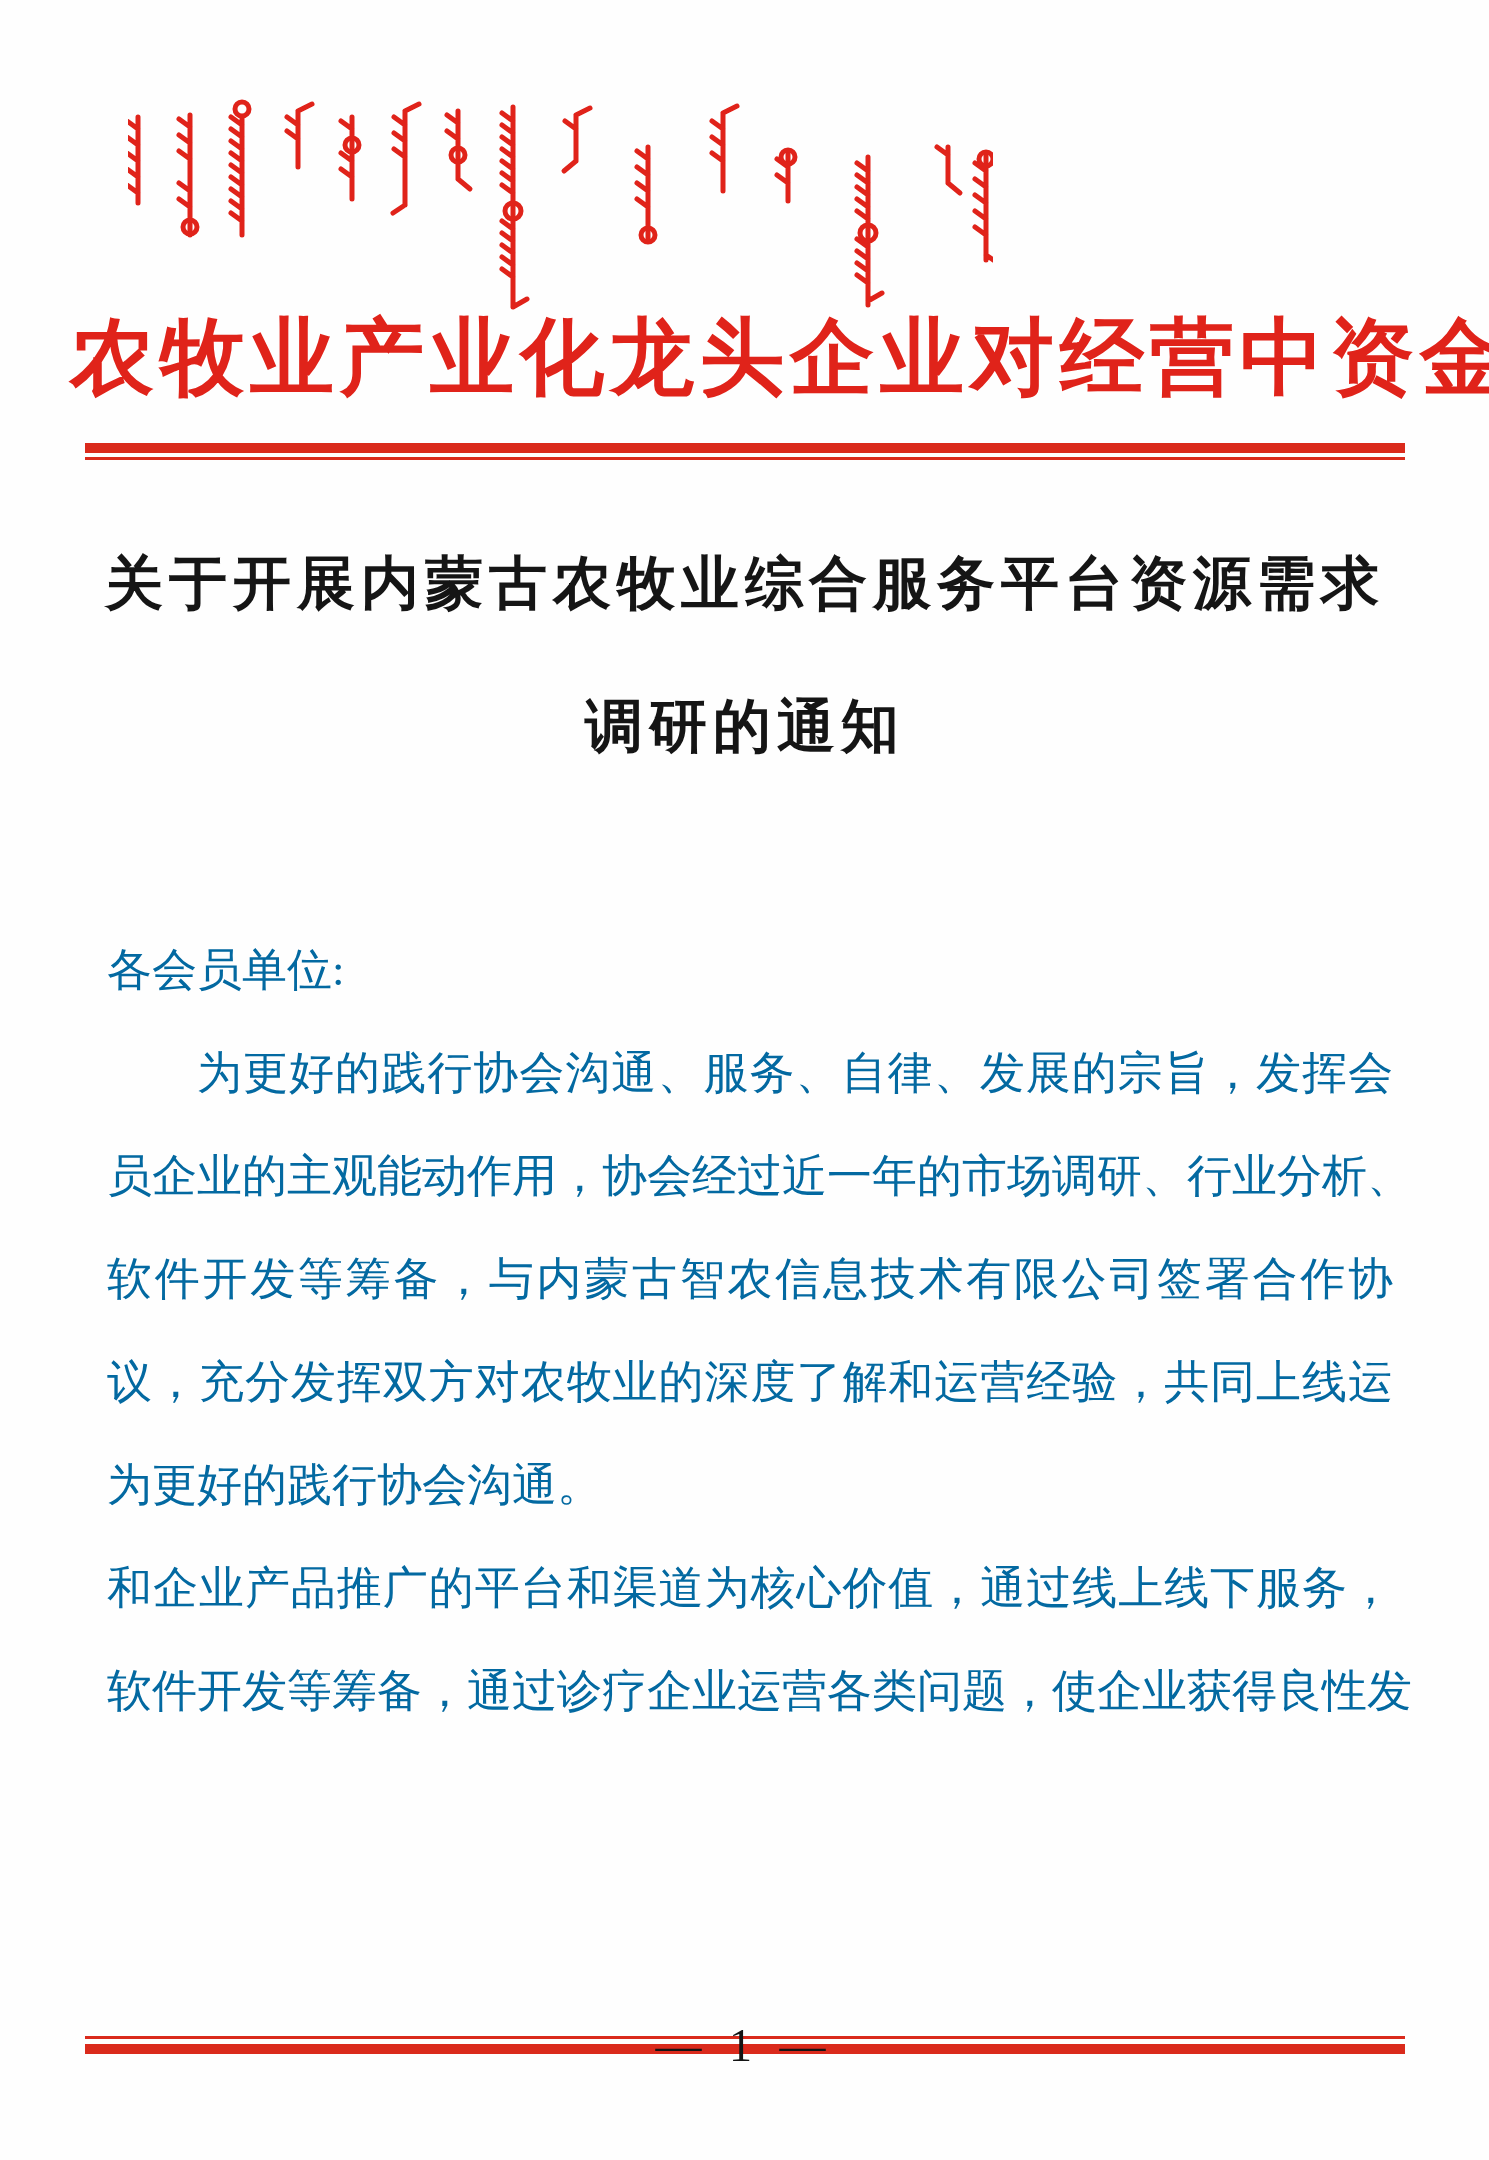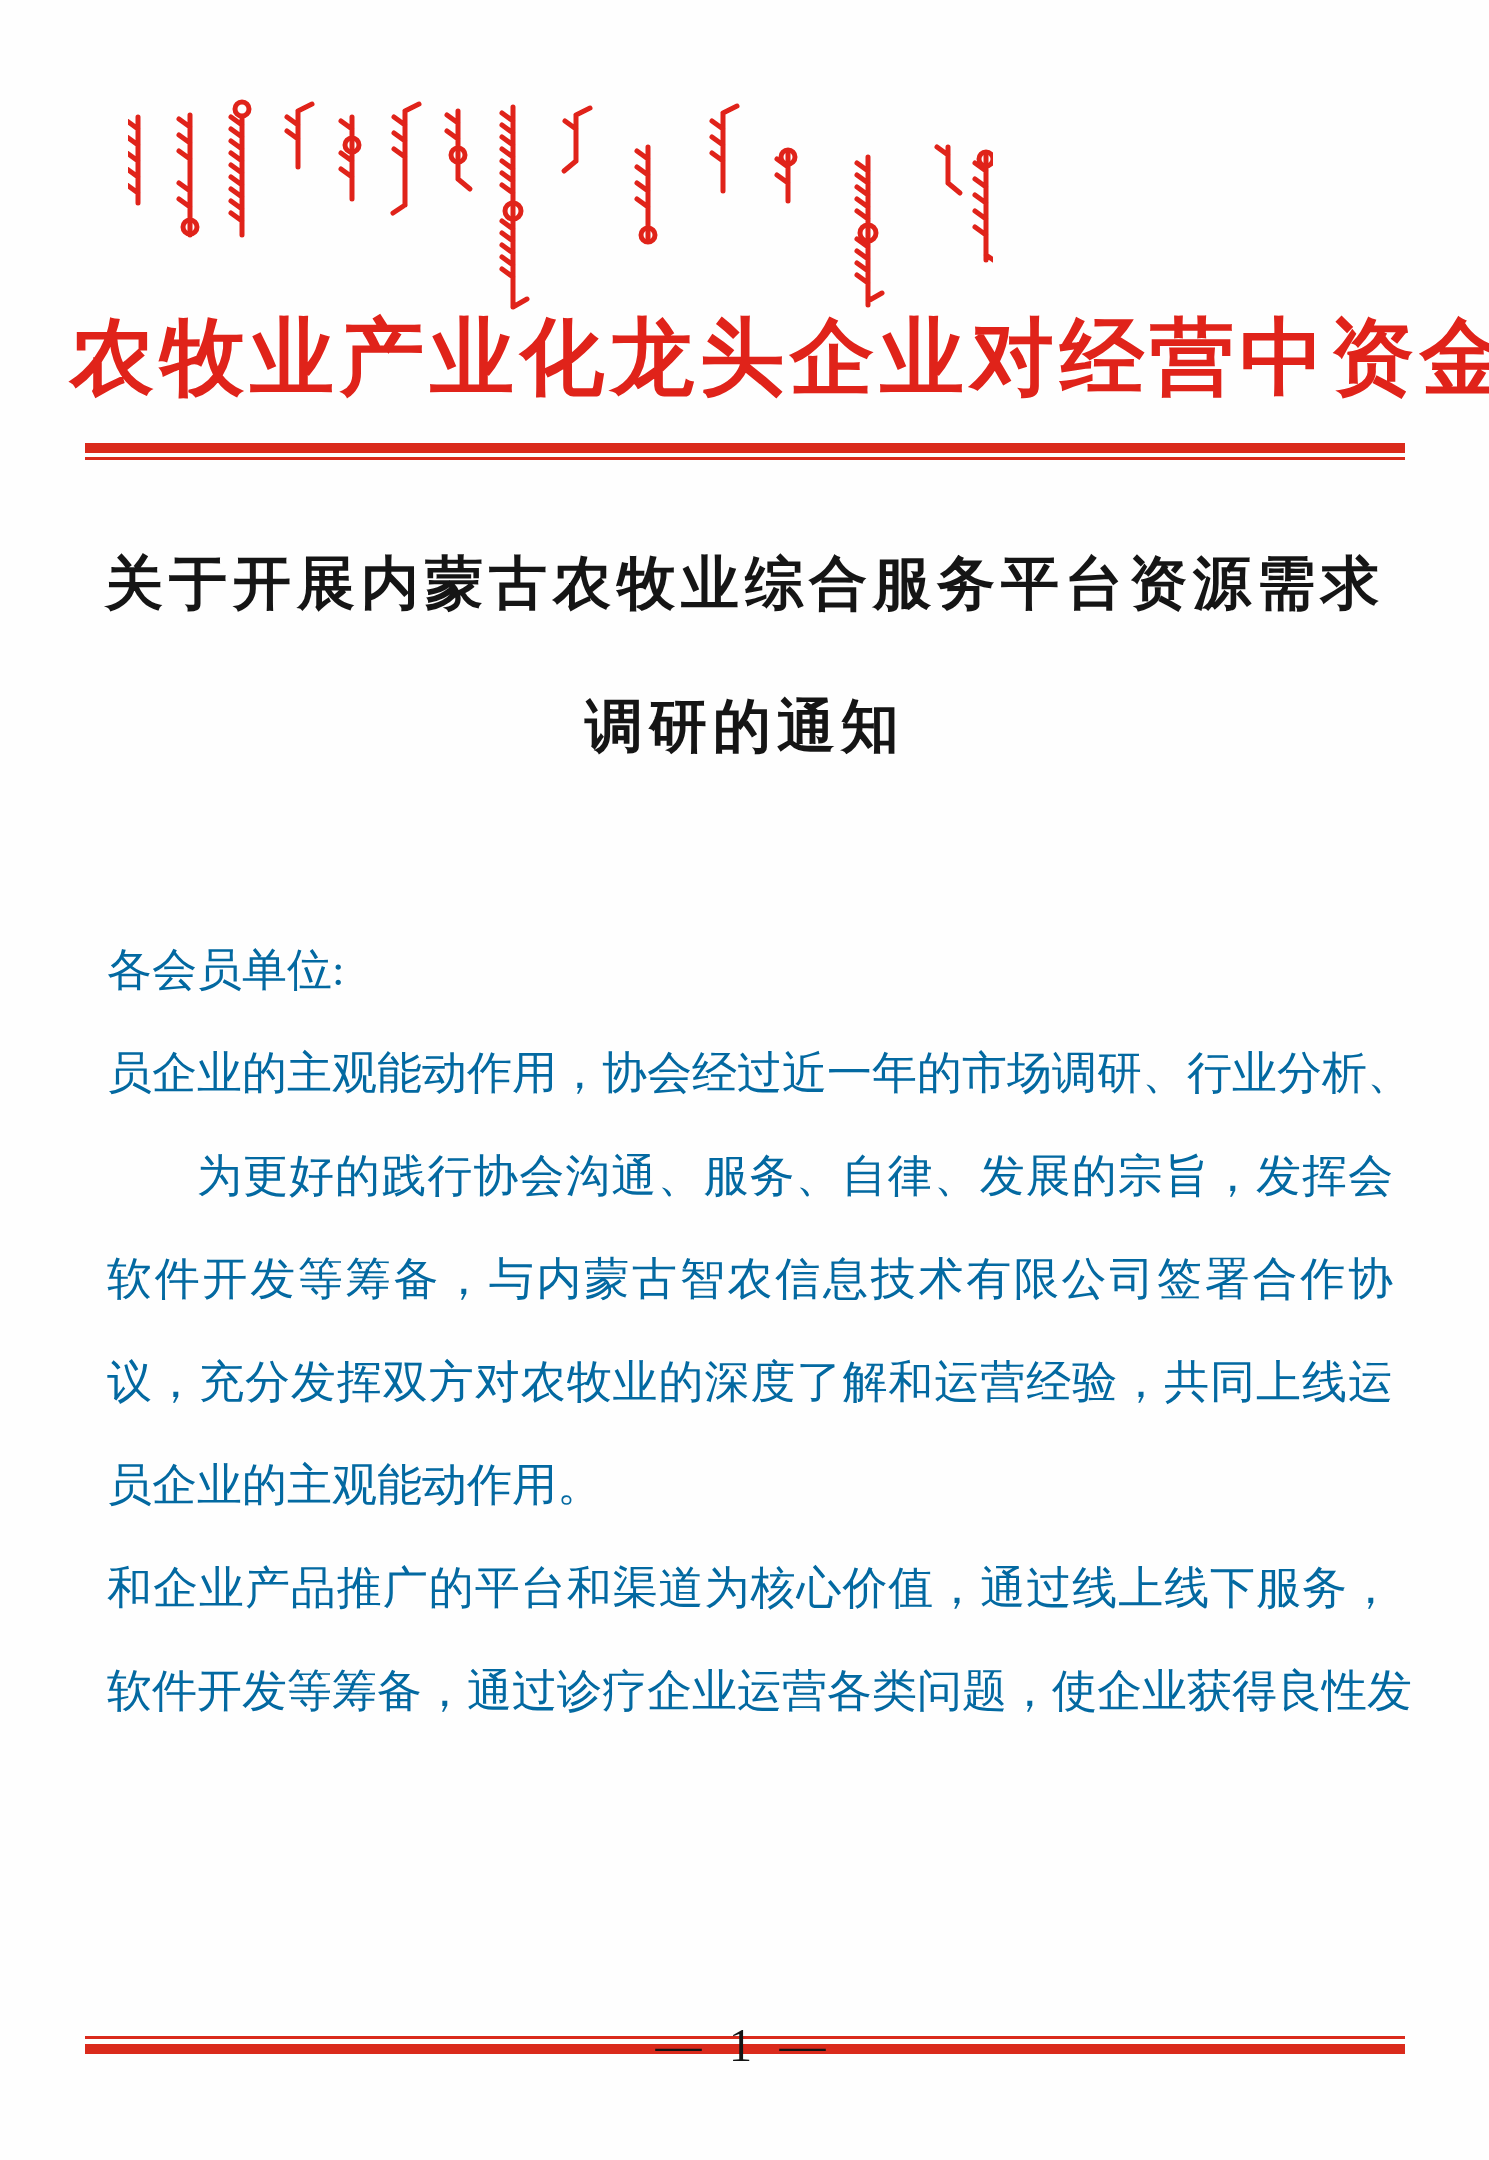--- a/index.html
+++ b/index.html
@@ -116,25 +116,25 @@
 
   <div class="rule rule-thick-top"></div>
   <div class="rule rule-thin-top"></div>
 
   <div class="doc-title-line doc-title-1">关于开展内蒙古农牧业综合服务平台资源需求</div>
   <div class="doc-title-line doc-title-2">调研的通知</div>
 
   <div class="body-block">
     <div class="body-line no-stretch">各会员单位:</div>
 
+    <div class="body-line indent">为更好的践行协会沟通、服务、自律、发展的宗旨，发挥会</div>
     <div class="body-line">员企业的主观能动作用，协会经过近一年的市场调研、行业分析、</div>
-    <div class="body-line indent">为更好的践行协会沟通、服务、自律、发展的宗旨，发挥会</div>
     <div class="body-line">软件开发等筹备，与内蒙古智农信息技术有限公司签署合作协</div>
     <div class="body-line">议，充分发挥双方对农牧业的深度了解和运营经验，共同上线运</div>
-    <div class="body-line no-stretch">员企业的主观能动作用。</div>
+    <div class="body-line no-stretch">为更好的践行协会沟通。</div>
 
     <div class="body-line">和企业产品推广的平台和渠道为核心价值，通过线上线下服务，</div>
     <div class="body-line">软件开发等筹备，通过诊疗企业运营各类问题，使企业获得良性发</div>
   </div>
 
   <div class="rule rule-thin-bottom"></div>
   <div class="rule rule-thick-bottom"></div>
   <div class="page-number">— 1 —</div>
 
 </div>

